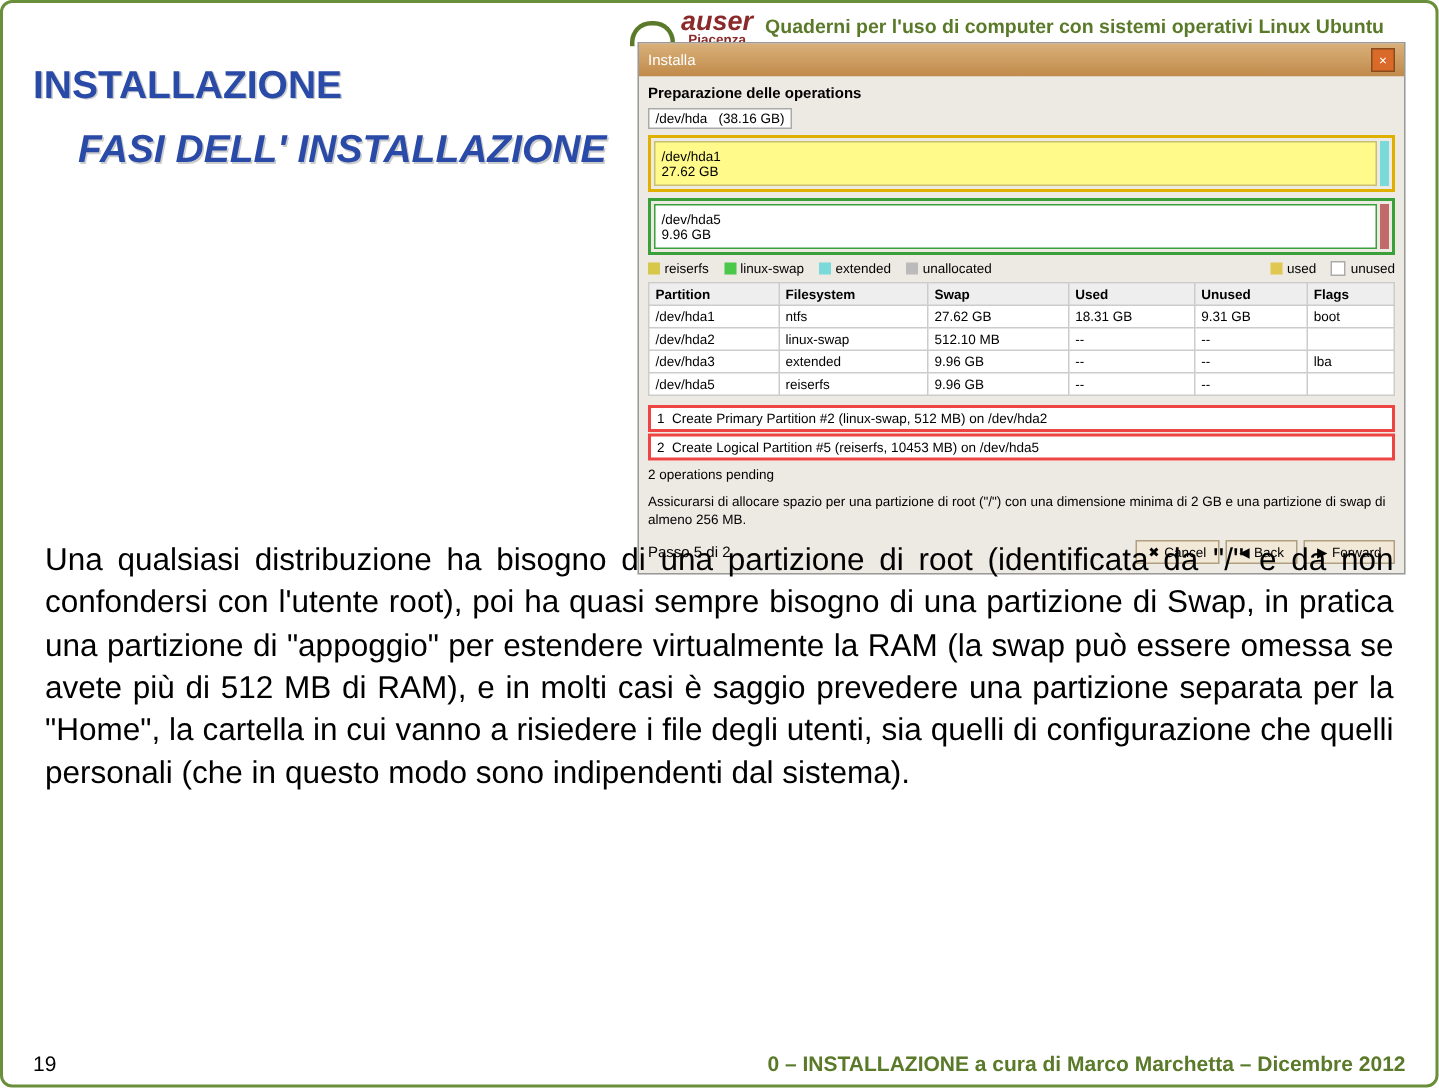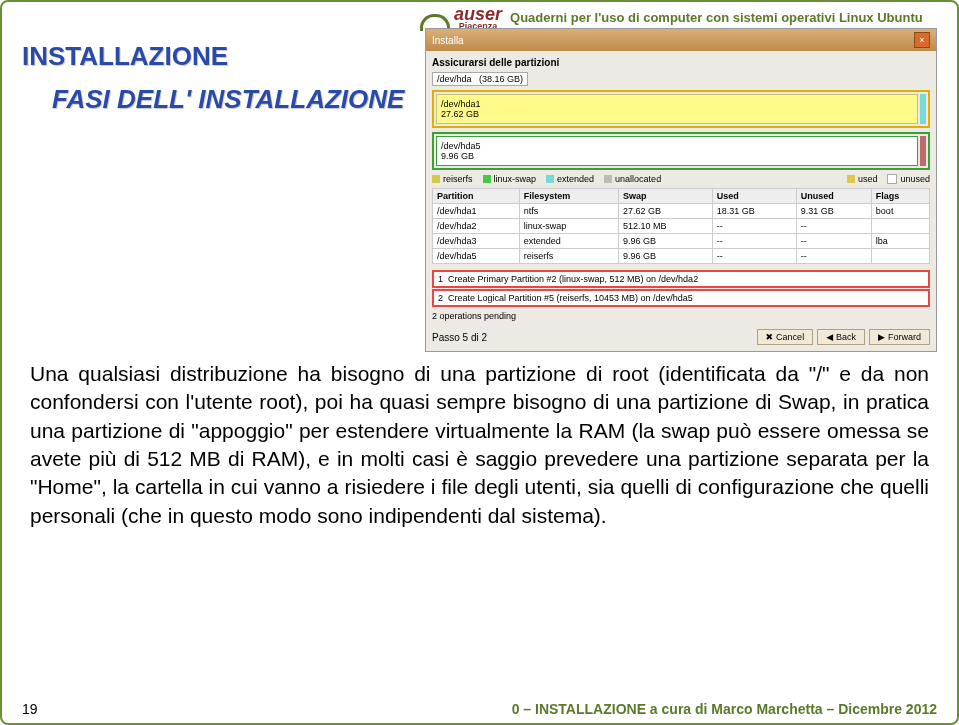--- a/index.html
+++ b/index.html
@@ -59,21 +59,21 @@
  <div class="sub-title">FASI DELL' INSTALLAZIONE</div>
 
  <div class="screenshot">
   <div class="win-title">
    <span>Installa</span>
    <span>
     <span class="wbtn">×</span>
    </span>
   </div>
   <div class="win-body">
-   <div class="panel-label">Assicurarsi delle partizioni</div>
+   <div class="panel-label">Preparazione delle operations</div>
    <div class="disk-header">
     <span class="disk-sel"><span>/dev/hda</span> &nbsp; <span>(38.16 GB)</span></span>
    </div>
    <div class="disk-bar">
     <div class="disk-inner">
      <div class="part-big">
       <div>/dev/hda1</div>
       <div>27.62 GB</div>
      </div>
      <div style="width:6px;background:#7adada"></div>
@@ -156,20 +156,21 @@
               <td>--</td>
               <td></td>
             </tr>
    </tbody>
         </table>
    <div class="pending">
     <div class="pending-row">1 &nbsp;<span>Create Primary Partition #2 (linux-swap, 512 MB) on /dev/hda2</span></div>
     <div class="pending-row">2 &nbsp;<span>Create Logical Partition #5 (reiserfs, 10453 MB) on /dev/hda5</span></div>
    </div>
    <div style="margin-top:4px;font-size:9px">2 operations pending</div>
+   <div class="hint">Assicurarsi di allocare spazio per una partizione di root ("/") con una dimensione minima di 2 GB e una partizione di swap di almeno 256 MB.</div>
    <div class="foot-row">
     <span>Passo 5 di 2</span>
     <div class="btns">
      <div class="btn">
               <span>✖</span>
               <span>Cancel</span>
             </div>
      <div class="btn">
               <span>◀</span>
               <span>Back</span>

